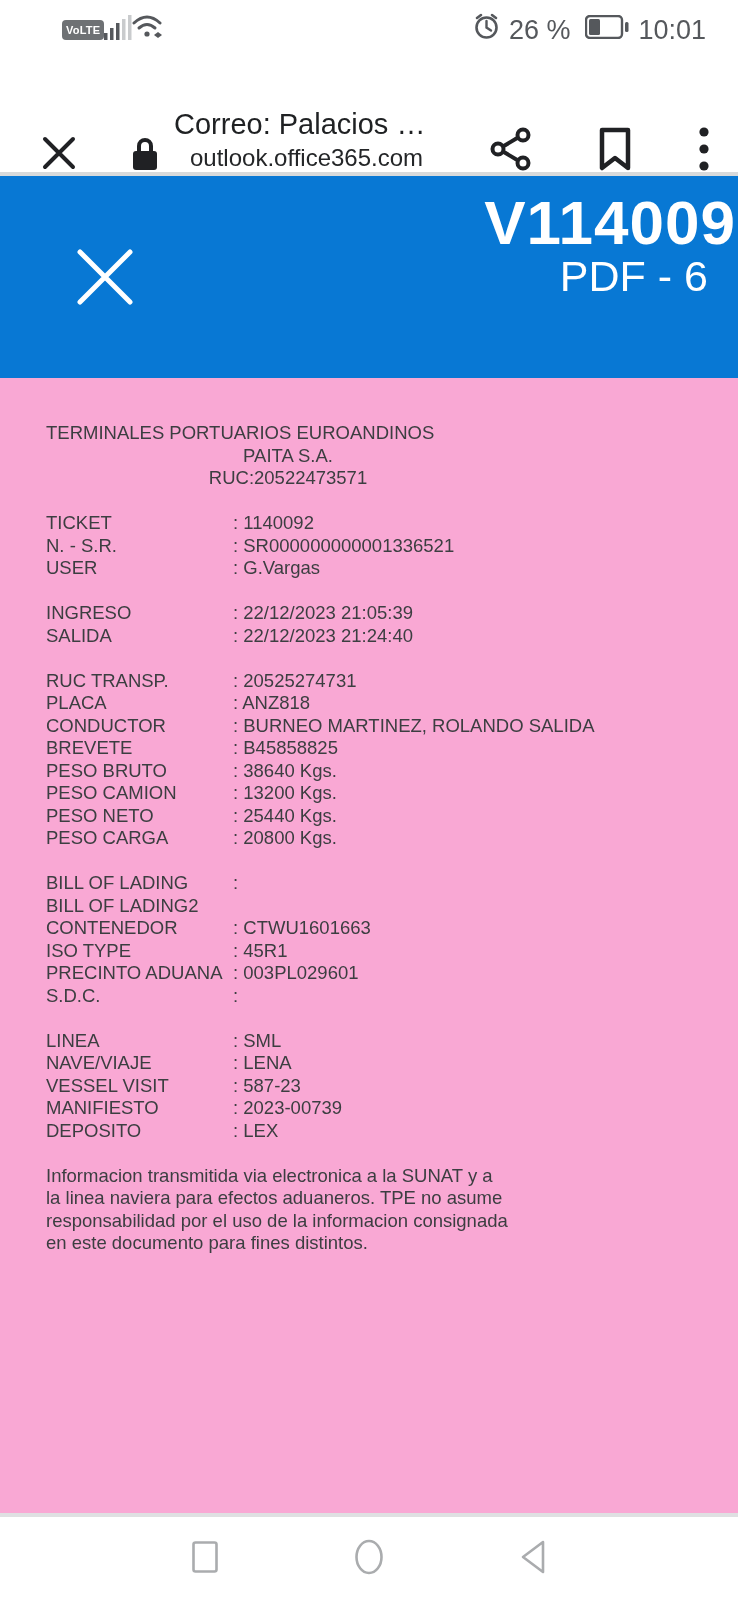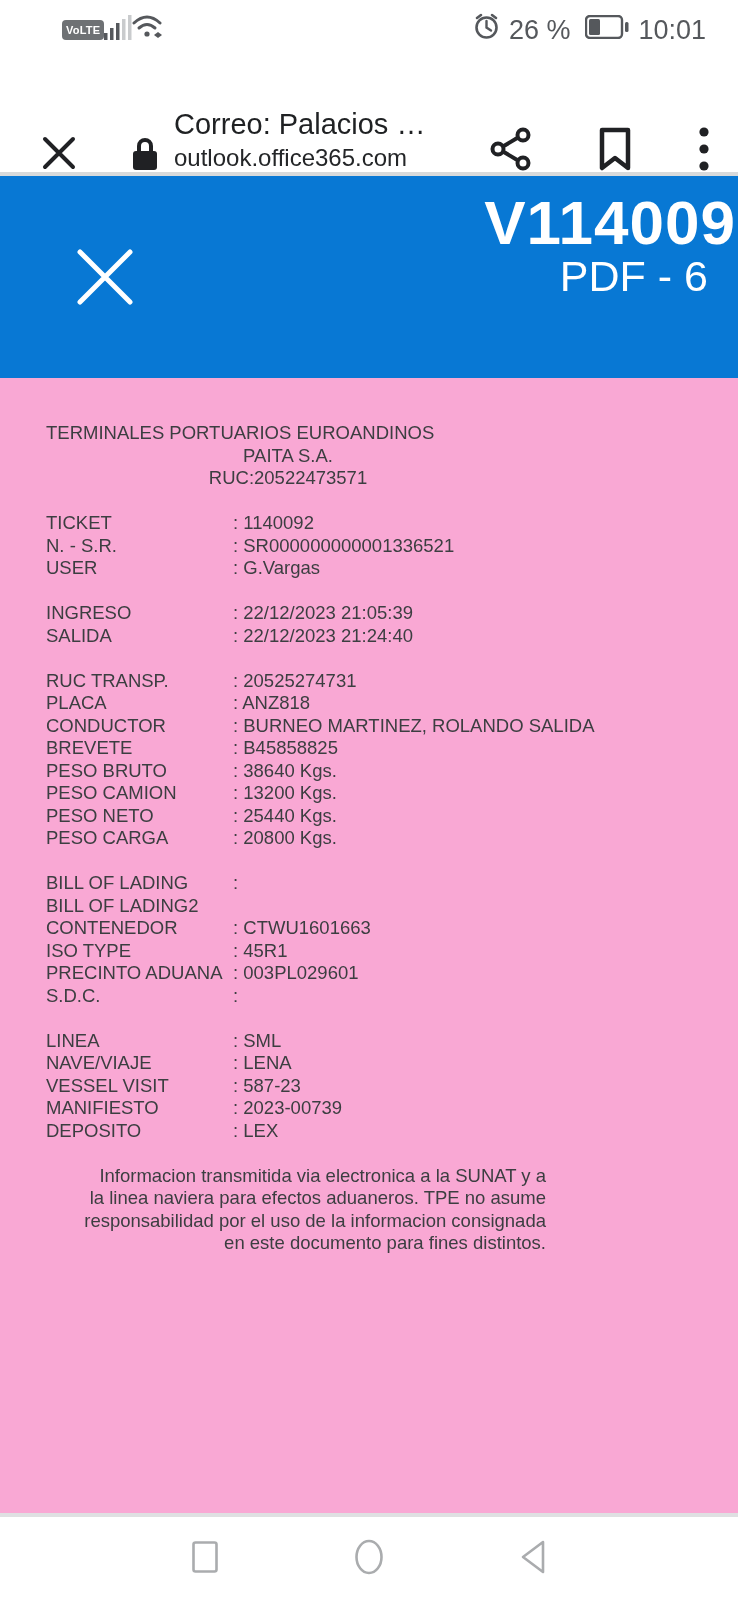--- a/index.html
+++ b/index.html
@@ -22,21 +22,21 @@
     border-radius:4px;padding:4px 4px;letter-spacing:.2px;
   }
   
   .browser-header{
     position:absolute;top:60px;left:12px;width:738px;height:112px;
     display:flex;align-items:flex-end;box-sizing:border-box;
     padding:0 40px 0 28px;background:#fff;
   }
   .bh-title-block{margin-left:14px;flex:1;overflow:hidden;line-height:1.15;}
   .bh-title{font-size:29px;color:#1f2123;white-space:nowrap;}
-  .bh-url{font-size:24px;color:#242628;margin-top:3px;white-space:nowrap;}
+  .bh-url{font-size:24px;color:#242628;margin-top:3px;white-space:nowrap;margin-left:16px;}
   .bh-actions{display:flex;align-items:center;gap:66px;}
   .icon-btn{display:flex;align-items:center;justify-content:center;}
   .header-divider{
     position:absolute;top:172px;left:0;width:738px;height:4px;background:#d8dadb;
   }
   
   .pdf-banner{
     position:absolute;top:176px;left:0;width:738px;height:202px;
     background:#0878d4;color:#fff;
   }
@@ -49,21 +49,21 @@
     position:absolute;top:378px;left:0;width:738px;height:1135px;background:#f9a8d4;
     color:#3c3e41;font-size:18.5px;line-height:22.5px;
     padding:44px 30px 0 46px;box-sizing:border-box;
   }
   .doc-header{width:484px;margin-bottom:22.5px;}
   .doc-header .center{text-align:center;}
   .group{margin-bottom:22.5px;}
   .doc-row{display:flex;}
   .doc-label{flex:0 0 187px;white-space:nowrap;}
   .doc-value{white-space:nowrap;}
-  .doc-footer{width:500px;text-align:right;}
+  .doc-footer{width:500px;}
   
   .bottom-nav{
     position:absolute;top:1513px;left:0;width:738px;height:87px;background:#fff;
   }
   .nav-divider{width:738px;height:4px;background:#dfe0e2;}
   .nav-icons{
     display:flex;justify-content:center;align-items:center;gap:136px;
     padding-top:22px;
   }
 </style>

